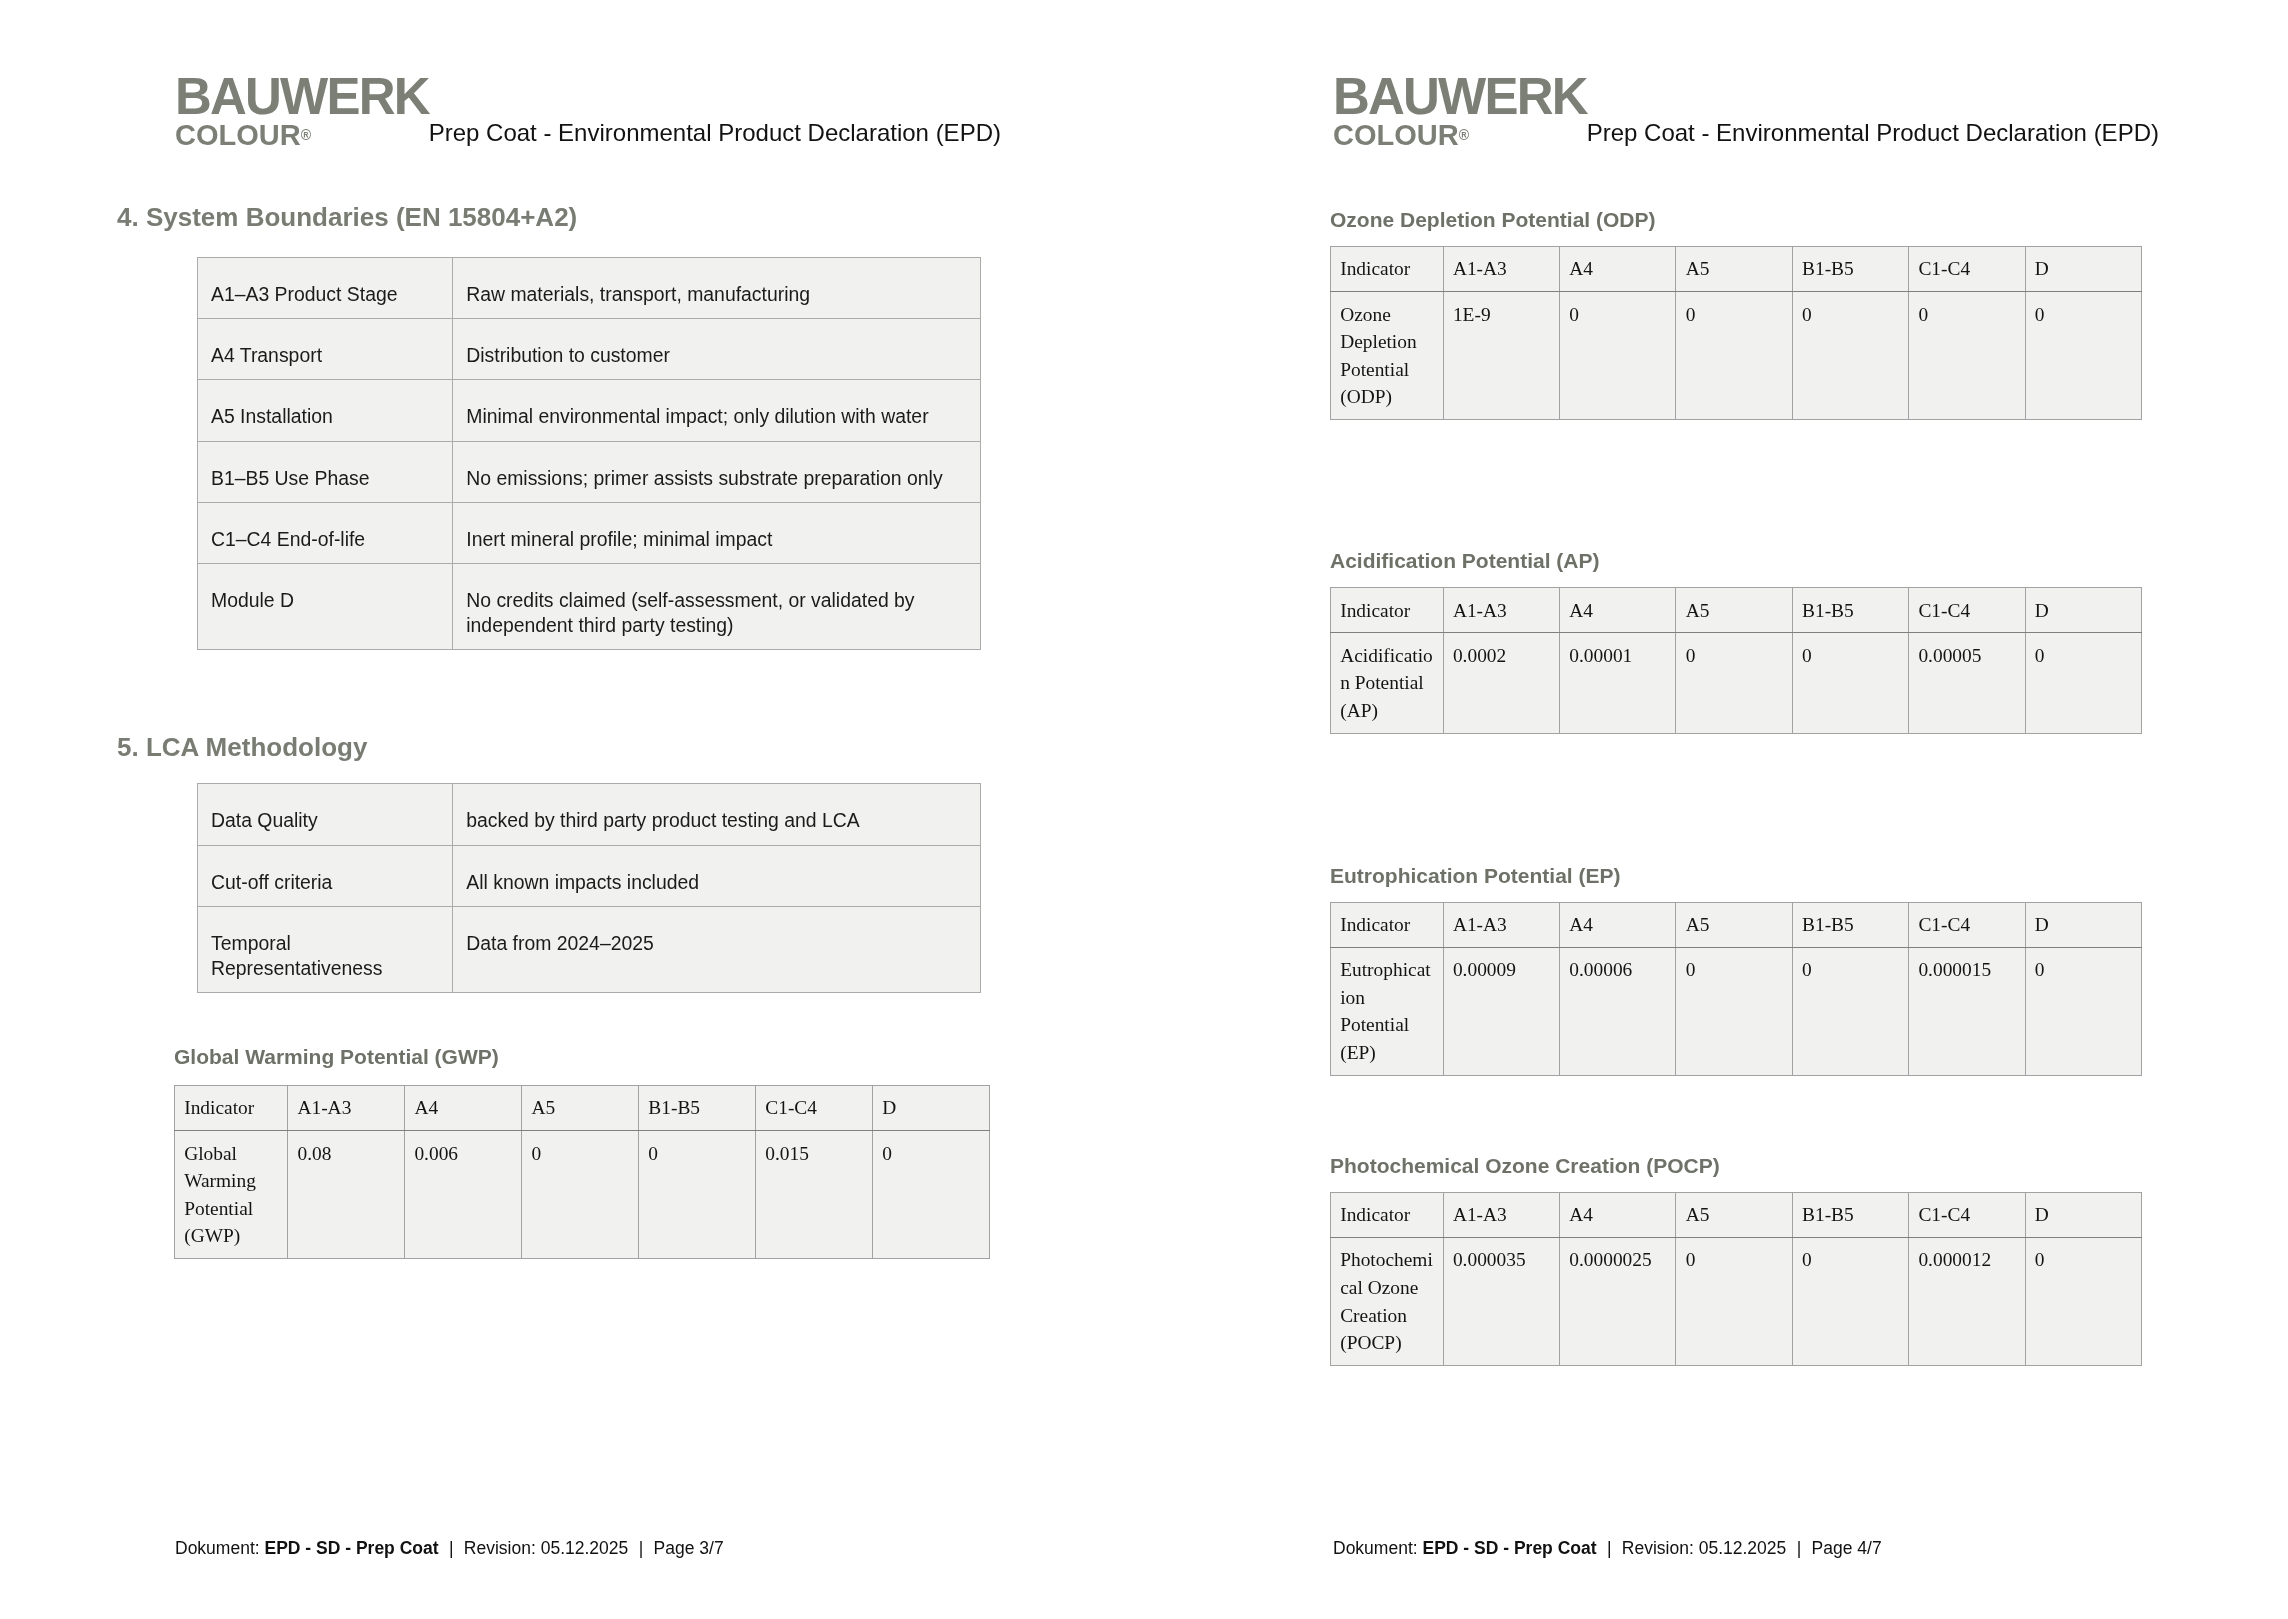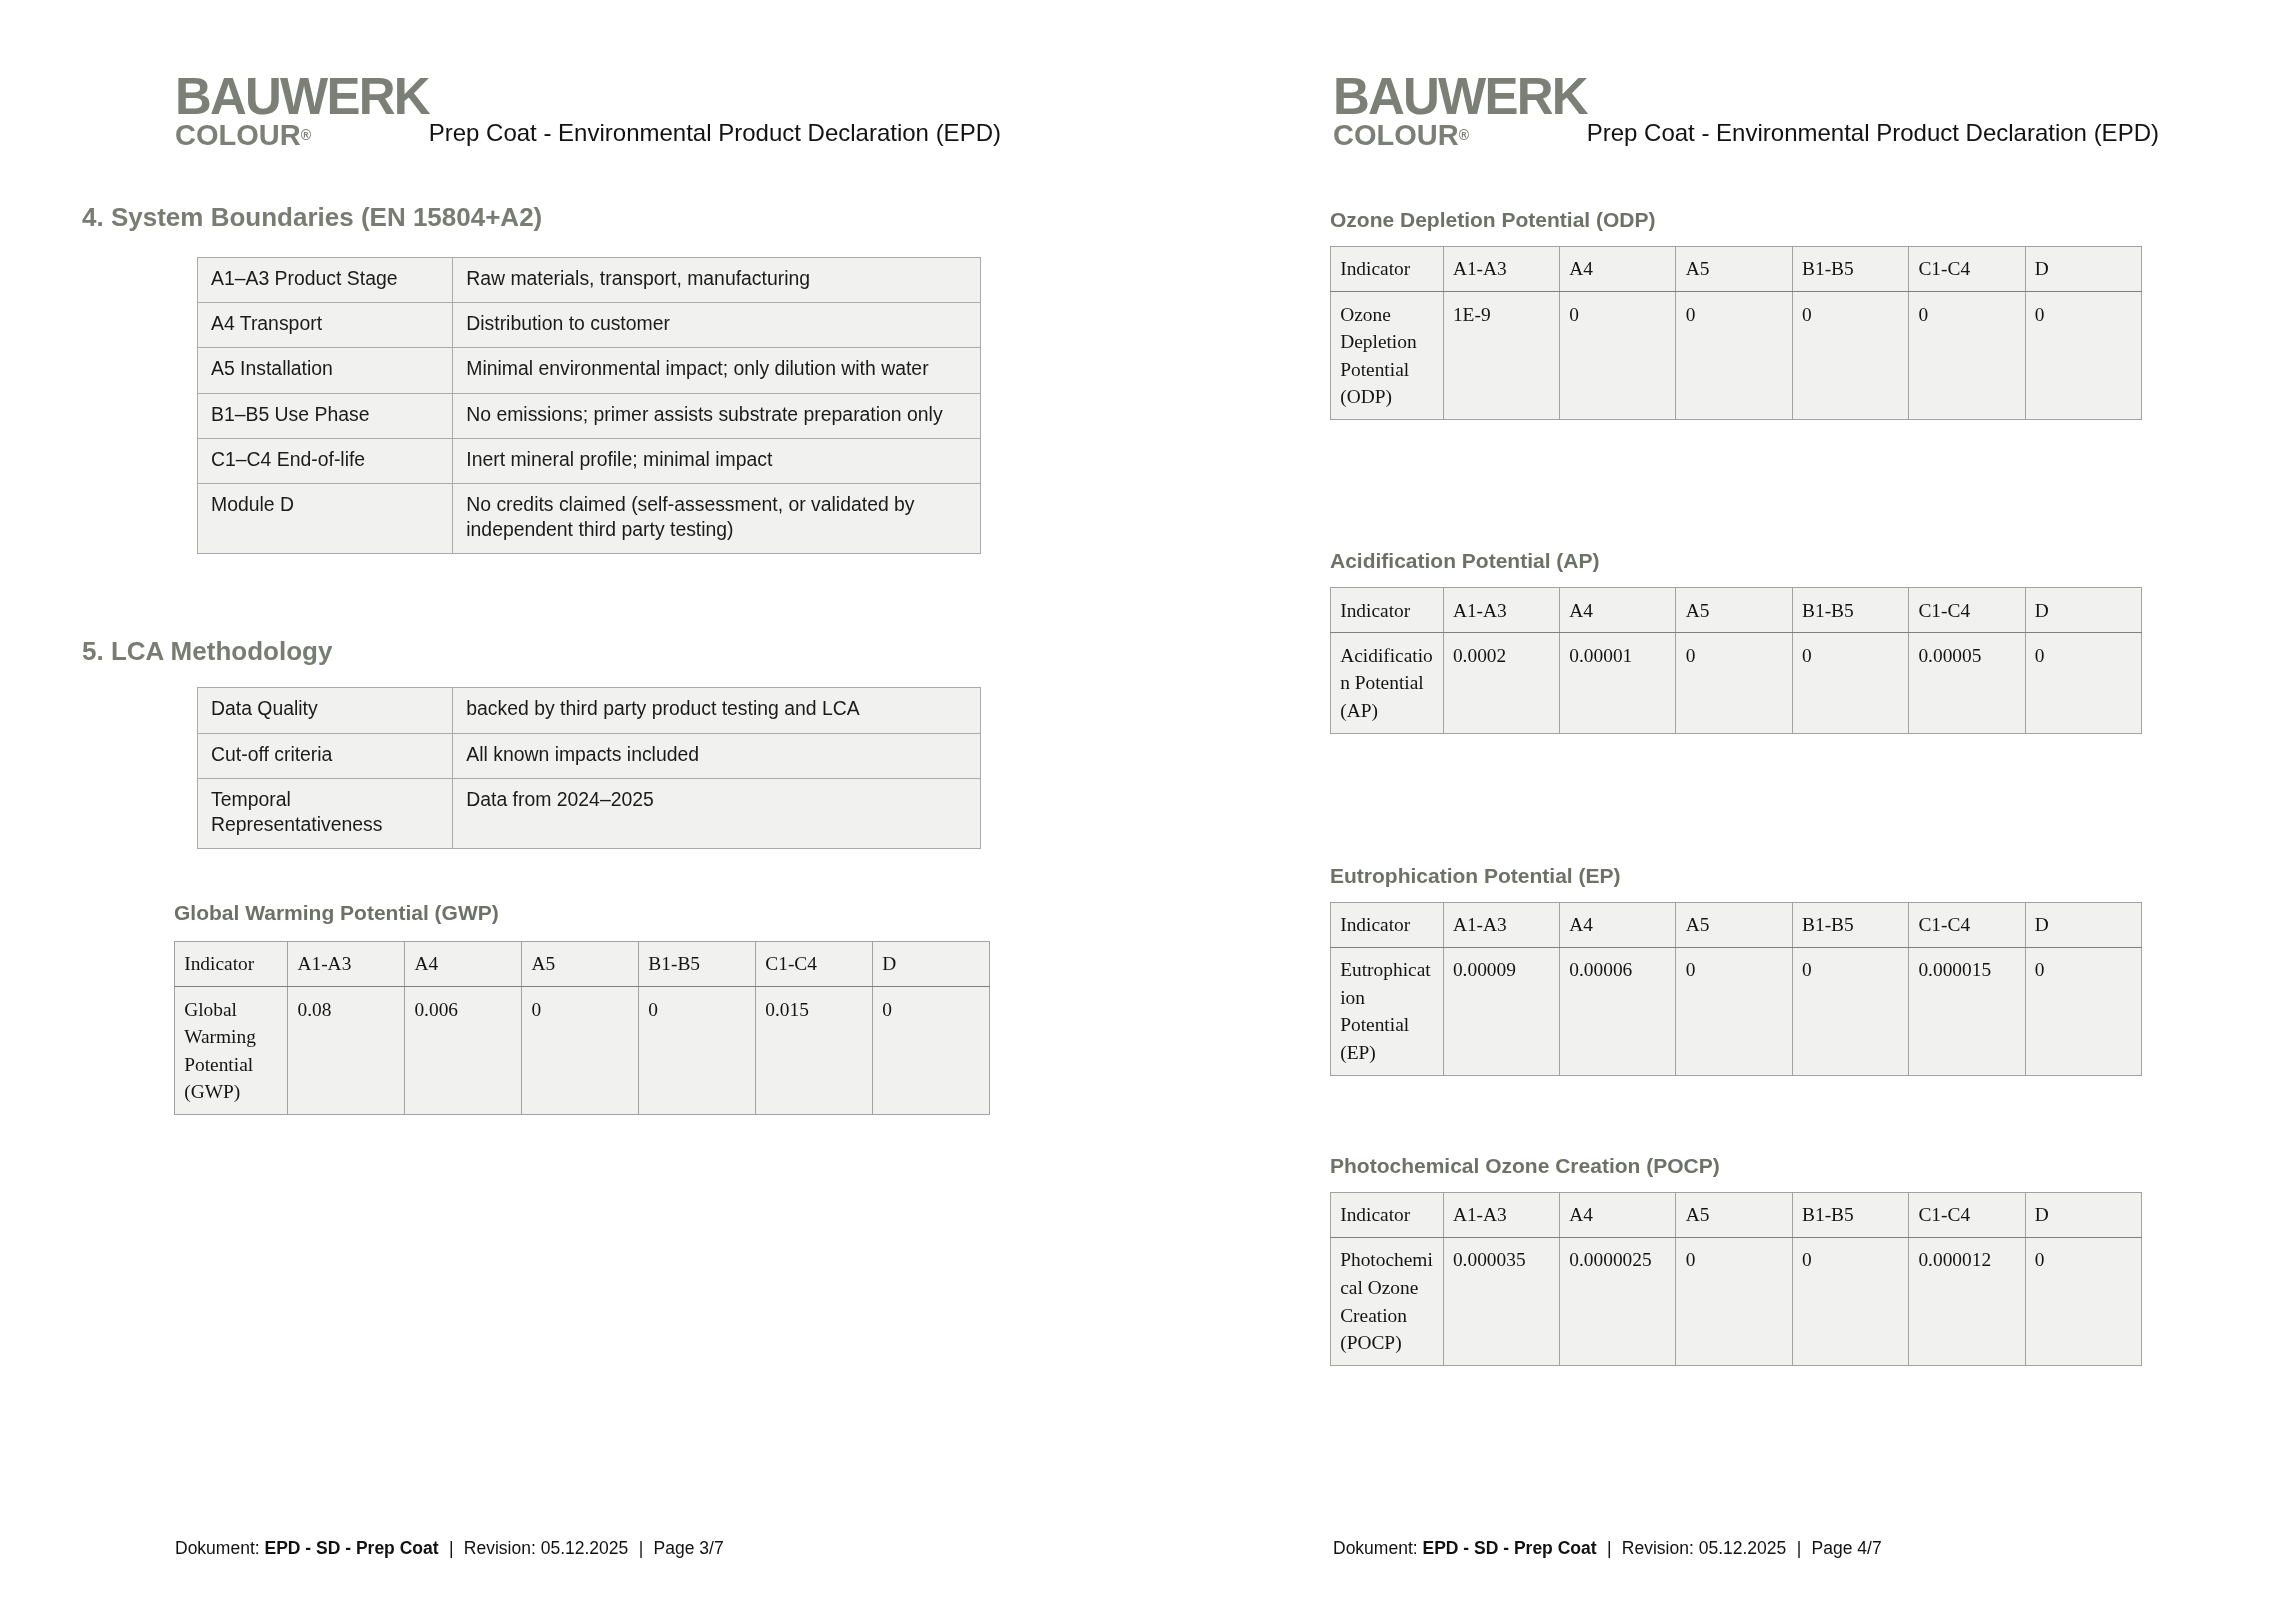--- a/index.html
+++ b/index.html
@@ -30,39 +30,39 @@
     color:var(--logo,#7b7f75);
   }
   .logo .reg{font-size:14px;vertical-align:5.5px;font-weight:700;}
   .doc-title{font-size:24px;color:#121212;padding-bottom:2.8px;white-space:nowrap;}
 
   
   .section-title{
     font-size:26px;font-weight:bold;color:var(--section-heading,#787c72);
     line-height:1.15;
   }
-  .left .section-title{margin-left:82px;}
+  .left .section-title{margin-left:117px;}
   .sub-title{
     font-size:21px;font-weight:bold;color:var(--sub-heading,#6d7167);
     line-height:1.2;
   }
   .left .sub-title{margin-left:174px;}
   .right .sub-title{margin-left:186px;}
 
   
   table.kv{
     border-collapse:collapse;table-layout:fixed;
     width:784px;margin-left:197px;
     font-size:19.4px;line-height:1.3;color:var(--text);
   }
   table.kv col.c1{width:32.6%;}
   table.kv td{
     background:var(--cell-bg,#f1f1f0);
     border:0.9px solid var(--kv-border,#ababab);
-    padding:8px 13px 11px 13px;vertical-align:top;
+    padding:24px 13px 11px 13px;vertical-align:top;
   }
 
   
   table.ind{
     border-collapse:collapse;table-layout:fixed;
     font-family:"Liberation Serif",serif;font-size:19.4px;line-height:1.42;
     color:#141414;border:0.9px solid var(--ind-strong-border,#808080);
   }
   table.ind col.i1{width:13.9%;}
   table.ind td{

